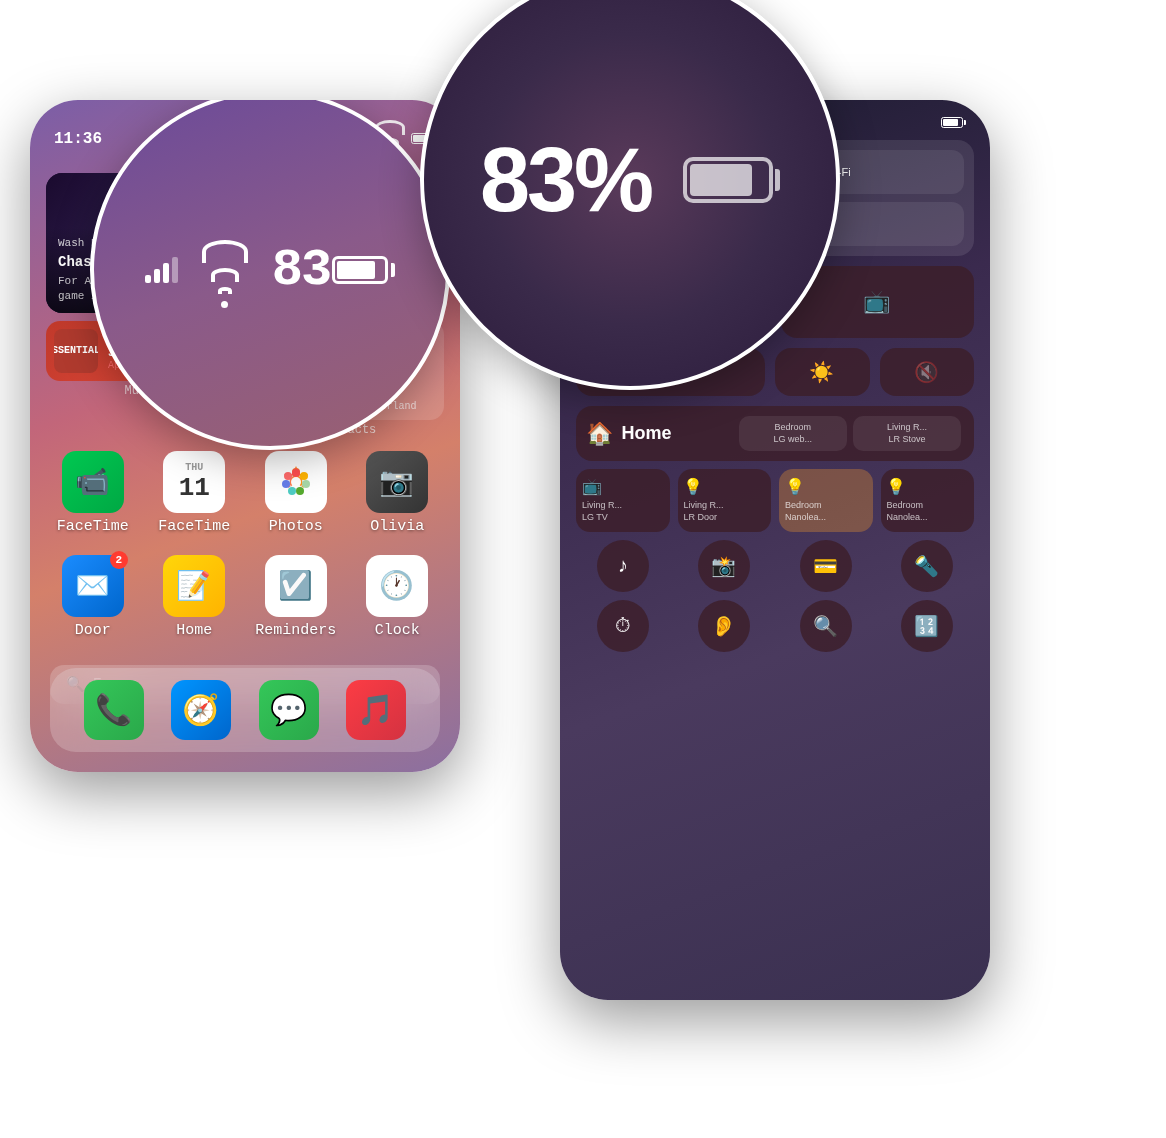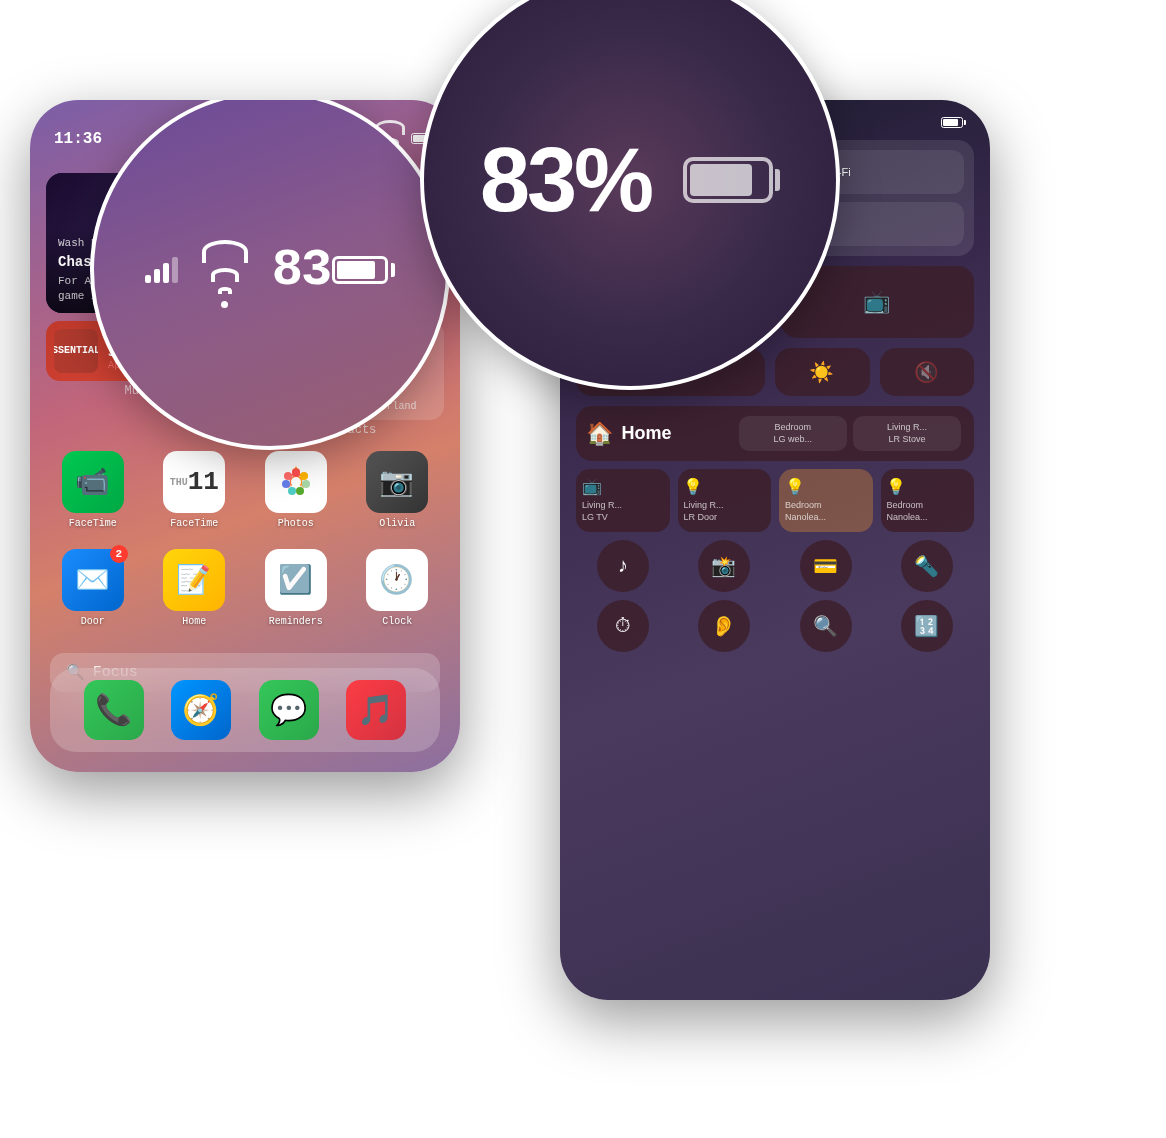--- a/index.html
+++ b/index.html
@@ -108,21 +108,21 @@
       display: flex; flex-direction: column; align-items: center; gap: 5px;
     }
     .app-icon {
       width: 62px; height: 62px;
       border-radius: 14px;
       display: flex; align-items: center; justify-content: center;
       font-size: 28px;
       position: relative;
     }
     .app-label {
-      font-size: 10px; color: white; text-align: center;
+      font-size: 15px; color: white; text-align: center;
       text-shadow: 0 1px 3px rgba(0,0,0,0.5);
     }
 
     
     .music-widget {
       background: linear-gradient(135deg, #c0392b, #e74c3c);
       display: flex; align-items: center; gap: 10px;
       border-radius: 14px;
       padding: 8px;
     }
@@ -413,21 +413,21 @@
     }
     .zoom-battery-large-tip {
       width: 5px; height: 22px;
       background: rgba(255,255,255,0.7);
       border-radius: 0 3px 3px 0;
       margin-left: 2px;
     }
 
     
     .icon-facetime { background: linear-gradient(135deg, #00c851, #00a844); }
-    .icon-calendar { background: white; color: #e63946; flex-direction: row; font-size: 13px; }
+    .icon-calendar { background: white; color: #e63946; flex-direction: column; font-size: 13px; }
     .icon-calendar-day { font-size: 26px; color: #333; font-weight: 700; }
     .icon-camera { background: linear-gradient(135deg, #555, #333); }
     .icon-mail { background: linear-gradient(135deg, #1a8cff, #0066cc); }
     .icon-notes { background: linear-gradient(135deg, #ffd60a, #ffb300); }
     .icon-reminders { background: white; }
     .icon-clock { background: white; }
     .icon-phone { background: linear-gradient(135deg, #34c759, #2aa84a); }
     .icon-safari { background: linear-gradient(135deg, #0095ff, #0066cc); }
     .icon-messages { background: linear-gradient(135deg, #34c759, #2aa84a); }
     .icon-music { background: linear-gradient(135deg, #fc3c44, #d43241); }

